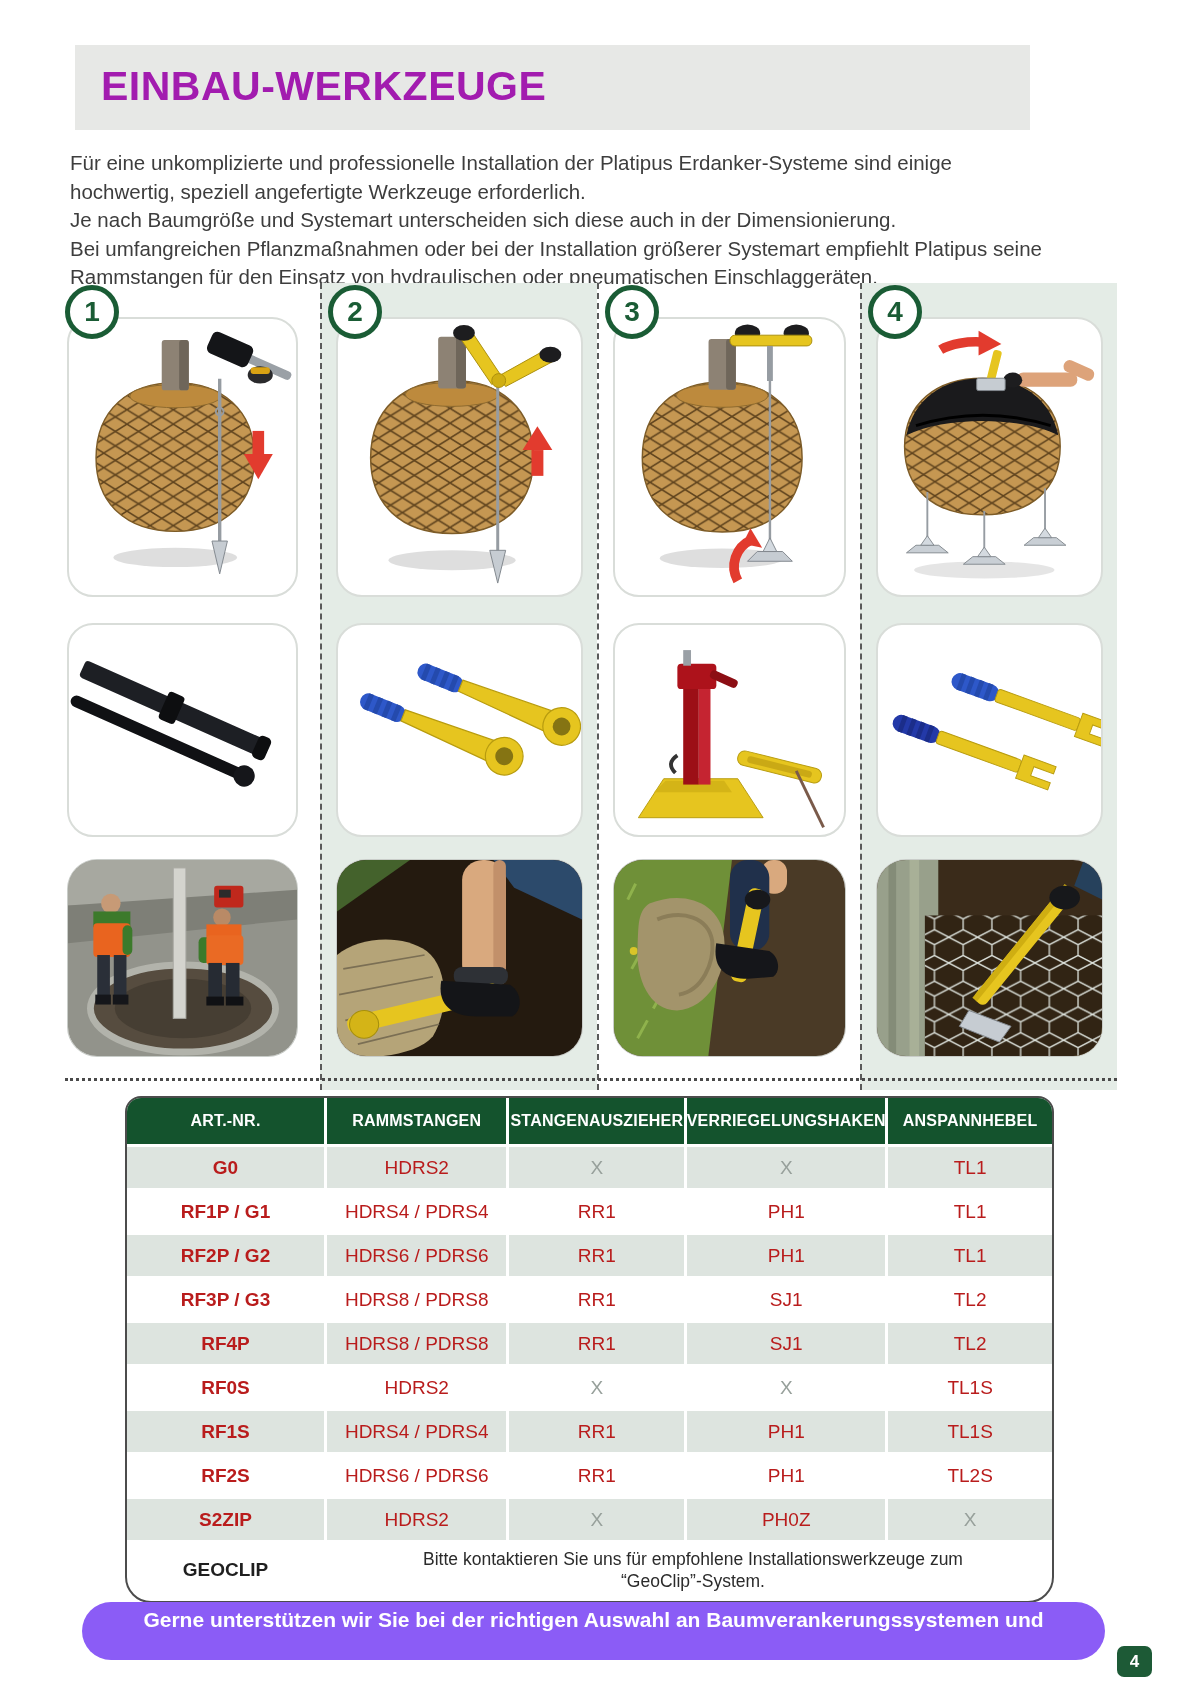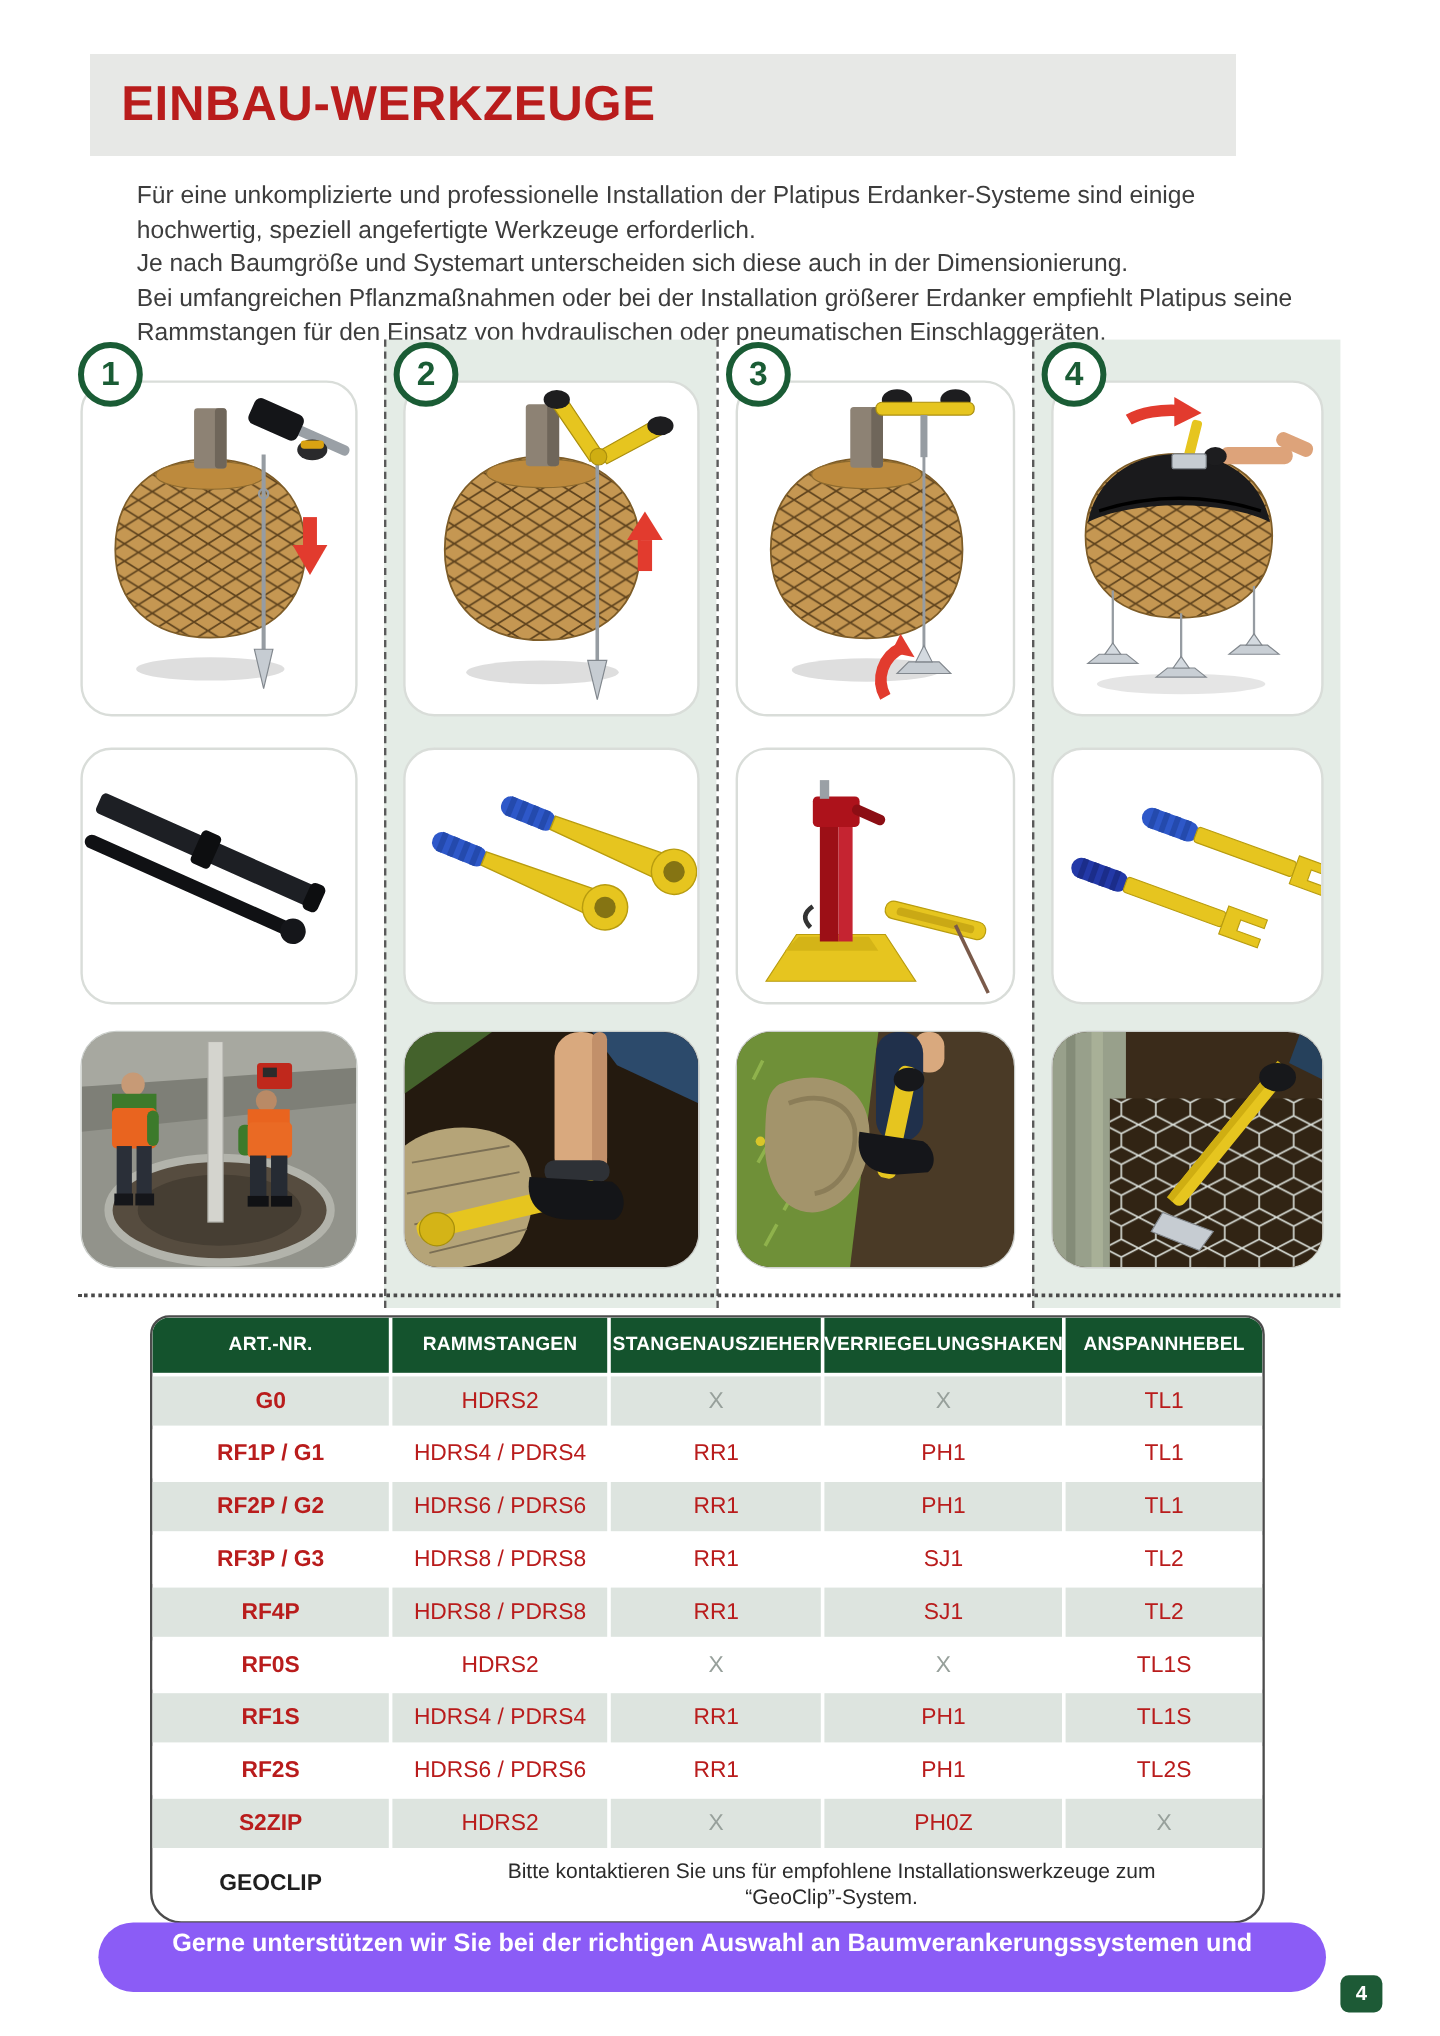--- a/index.html
+++ b/index.html
@@ -2,26 +2,26 @@
 <html><head>
 <meta charset="utf-8">
 <style>
   html,body{margin:0;padding:0;background:#fff;}
   .page{position:relative;width:1200px;height:1697px;background:#fff;overflow:hidden;
         font-family:"Liberation Sans",sans-serif;}
 
   
   .title-banner{position:absolute;left:75px;top:45px;width:955px;height:85px;background:#e7e8e6;}
   .title-banner h1{margin:0;padding:18px 0 0 26px;font-size:41px;font-weight:600;
-        color:#b91c1c;letter-spacing:.5px;}
+        color:#a21caf;letter-spacing:.5px;}
 
   
   .intro{position:absolute;left:70px;top:149px;width:1100px;font-size:20.5px;line-height:28.5px;
         color:#3d3d3d;}
-  .intro div{white-space:nowrap;margin-left:44px;}
+  .intro div{white-space:nowrap;}
 
   
   .steps{position:absolute;left:65px;top:283px;width:1052px;height:807px;display:grid;
         grid-template-columns:255px 277px 263px 257px;}
   .stepcol{position:relative;box-sizing:border-box;padding:34px 14px 0 14px;}
   .stepcol.c1{padding-left:2px;padding-right:22px;}
   .stepcol.tint{background:#e4ece6;}
   .stepcol.div{border-left:2px dashed #5a5a5a;}
   .badge-circle{position:absolute;top:2px;left:6px;width:44px;height:44px;border:5px solid #1a5c35;
         border-radius:50%;background:#fff;color:#1a5c35;font-size:28px;font-weight:700;
@@ -64,21 +64,21 @@
 <div class="page">
 
   <div class="title-banner">
     <h1>EINBAU-WERKZEUGE</h1>
   </div>
 
   <div class="intro">
     <div>Für eine unkomplizierte und professionelle Installation der Platipus Erdanker-Systeme sind einige</div>
     <div>hochwertig, speziell angefertigte Werkzeuge erforderlich.</div>
     <div>Je nach Baumgröße und Systemart unterscheiden sich diese auch in der Dimensionierung.</div>
-    <div>Bei umfangreichen Pflanzmaßnahmen oder bei der Installation größerer Erdanker empfiehlt Platipus seine</div>
+    <div>Bei umfangreichen Pflanzmaßnahmen oder bei der Installation größerer Systemart empfiehlt Platipus seine</div>
     <div>Rammstangen für den Einsatz von hydraulischen oder pneumatischen Einschlaggeräten.</div>
   </div>
 
   <div class="steps">
 
     <div class="stepcol c1">
       <div class="badge-circle">1</div>
       <div class="pbox b1">
         <svg viewBox="0 0 235 278">
           <defs>

